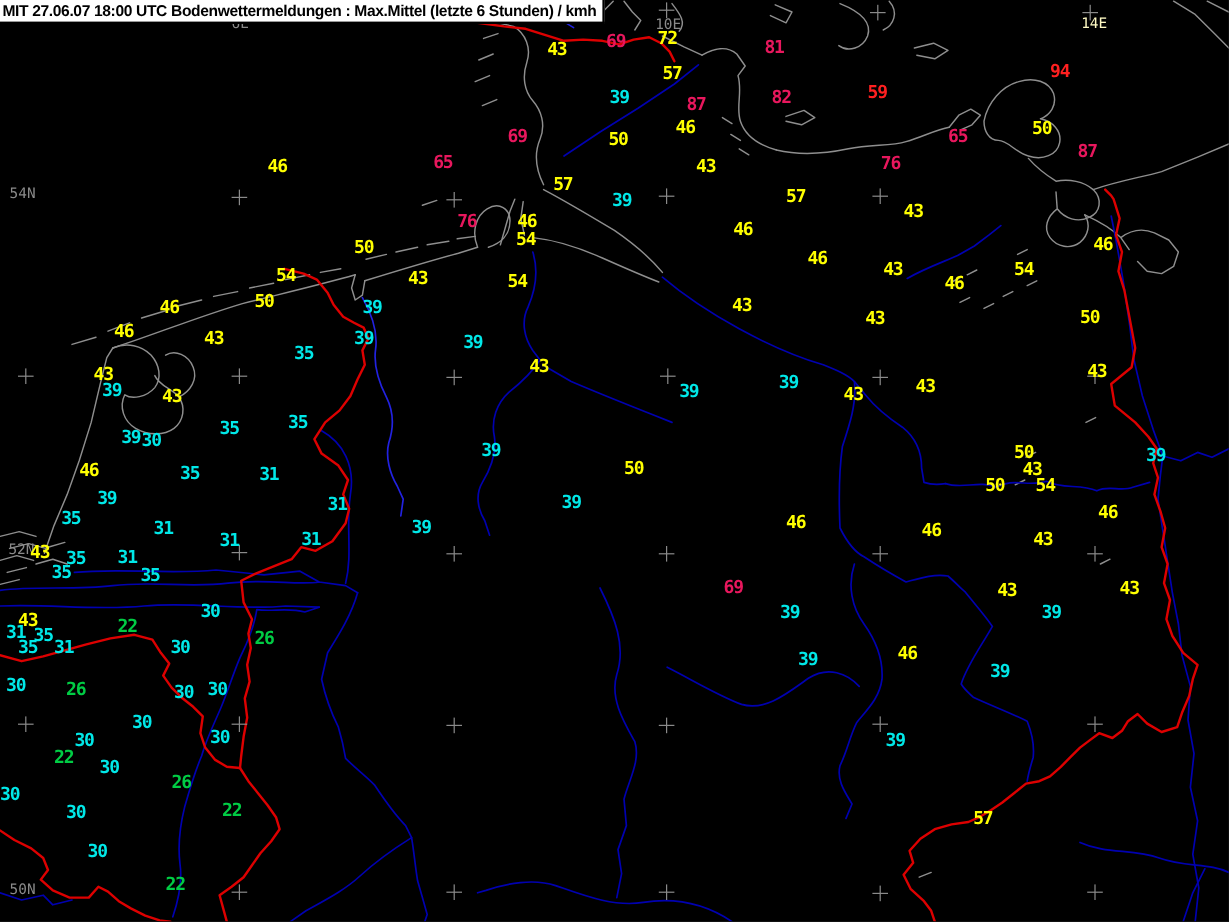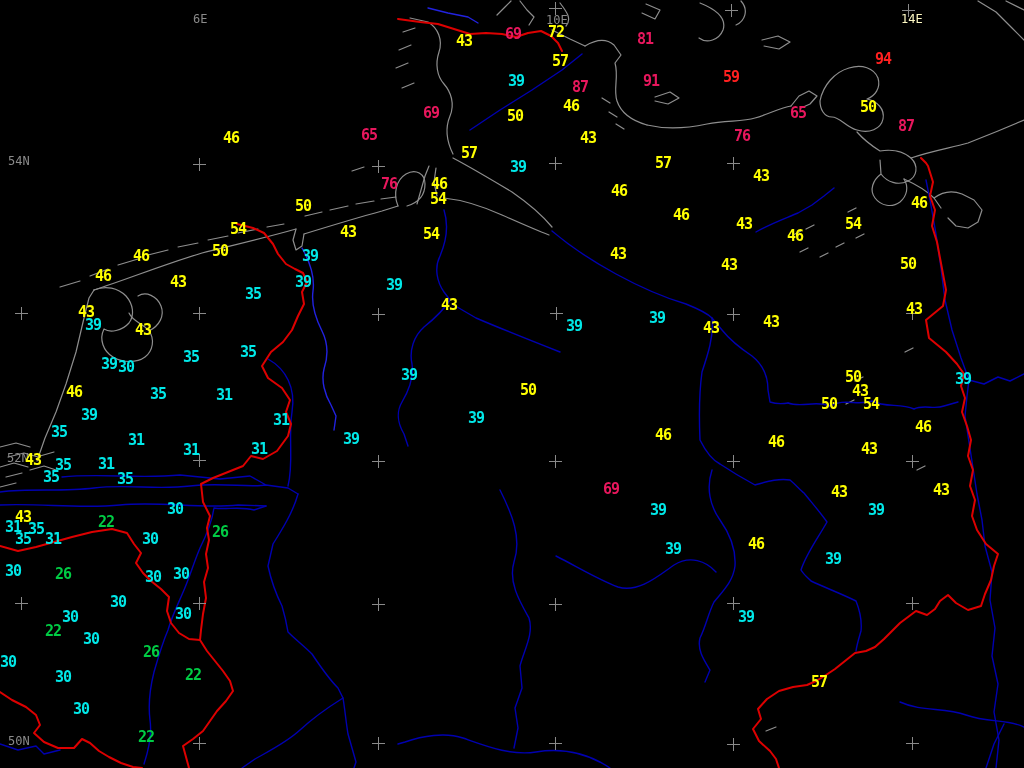--- a/index.html
+++ b/index.html
@@ -130,21 +130,21 @@
   <div id="station-layer">
       <span class="station" style="left: 456px; top: 35px; color: rgb(255, 255, 0);">43</span>
       <span class="station" style="left: 505px; top: 28px; color: rgb(232, 23, 93);">69</span>
       <span class="station" style="left: 548px; top: 26px; color: rgb(255, 255, 0);">72</span>
       <span class="station" style="left: 637px; top: 33px; color: rgb(232, 23, 93);">81</span>
       <span class="station" style="left: 723px; top: 71px; color: rgb(255, 32, 32);">59</span>
       <span class="station" style="left: 855px; top: 53px; color: rgb(255, 32, 32); margin-left: 20px;">94</span>
       <span class="station" style="left: 552px; top: 55px; color: rgb(255, 255, 0);">57</span>
       <span class="station" style="left: 508px; top: 75px; color: rgb(0, 232, 232);">39</span>
       <span class="station" style="left: 572px; top: 81px; color: rgb(232, 23, 93);">87</span>
-      <span class="station" style="left: 643px; top: 75px; color: rgb(232, 23, 93);">91</span>
+      <span class="station" style="left: 643px; top: 75px; color: rgb(232, 23, 93);">82</span>
       <span class="station" style="left: 563px; top: 100px; color: rgb(255, 255, 0);">46</span>
       <span class="station" style="left: 507px; top: 110px; color: rgb(255, 255, 0);">50</span>
       <span class="station" style="left: 423px; top: 107px; color: rgb(232, 23, 93);">69</span>
       <span class="station" style="left: 790px; top: 107px; color: rgb(232, 23, 93);">65</span>
       <span class="station" style="left: 860px; top: 101px; color: rgb(255, 255, 0);">50</span>
       <span class="station" style="left: 898px; top: 120px; color: rgb(232, 23, 93);">87</span>
       <span class="station" style="left: 734px; top: 130px; color: rgb(232, 23, 93);">76</span>
       <span class="station" style="left: 361px; top: 129px; color: rgb(232, 23, 93);">65</span>
       <span class="station" style="left: 580px; top: 132px; color: rgb(255, 255, 0);">43</span>
       <span class="station" style="left: 223px; top: 132px; color: rgb(255, 255, 0);">46</span>
@@ -245,14 +245,17 @@
       <span class="station" style="left: 83px; top: 633px; color: rgb(0, 232, 232);">30</span>
       <span class="station" style="left: 143px; top: 646px; color: rgb(0, 204, 68);">26</span>
       <span class="station" style="left: 0px; top: 656px; color: rgb(0, 232, 232);">30</span>
       <span class="station" style="left: 55px; top: 671px; color: rgb(0, 232, 232);">30</span>
       <span class="station" style="left: 185px; top: 669px; color: rgb(0, 204, 68);">22</span>
       <span class="station" style="left: 811px; top: 676px; color: rgb(255, 255, 0);">57</span>
       <span class="station" style="left: 73px; top: 703px; color: rgb(0, 232, 232);">30</span>
       <span class="station" style="left: 138px; top: 731px; color: rgb(0, 204, 68);">22</span>
     </div>
 
+  <div class="titlebar">
+    <span>MIT 27.06.07 18:00 UTC  Bodenwettermeldungen :  Max.Mittel (letzte 6 Stunden) / kmh</span>
+  </div>
 
 </div>
 
 </body></html>

